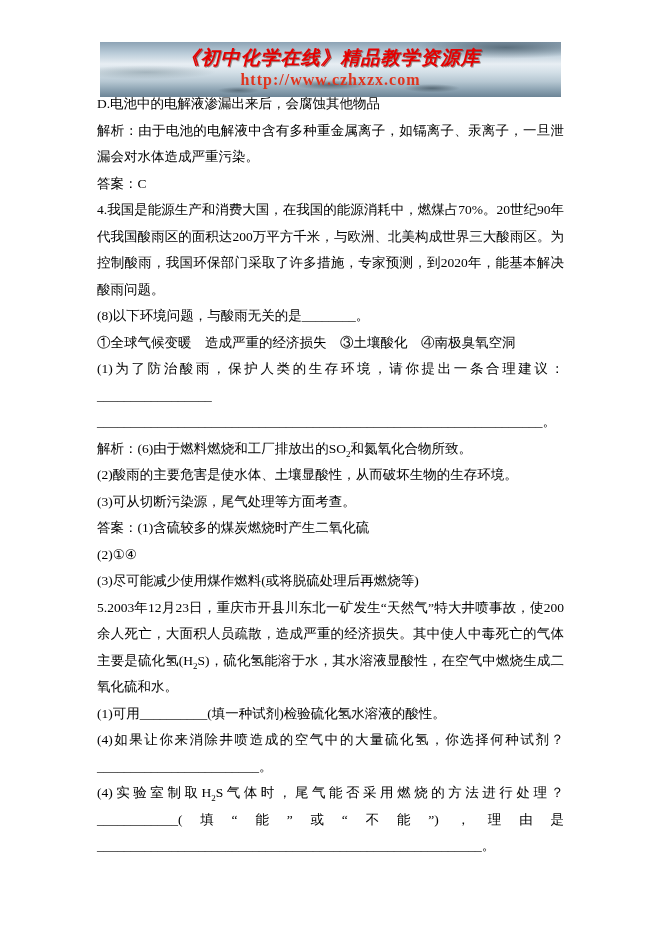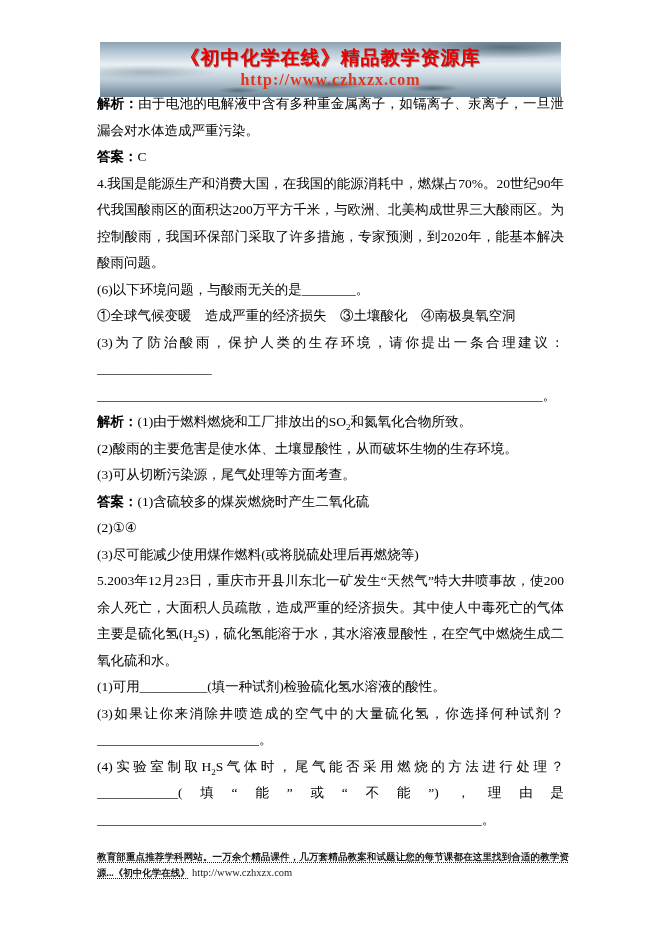--- a/index.html
+++ b/index.html
@@ -17,32 +17,33 @@
       radial-gradient(ellipse 55px 7px at 50% 78%, rgba(30,45,55,.55), transparent 70%),
       radial-gradient(ellipse 40px 6px at 72% 84%, rgba(30,45,55,.5), transparent 70%),
       radial-gradient(ellipse 30px 5px at 30% 88%, rgba(40,55,65,.45), transparent 70%),
       linear-gradient(180deg,#8da3b5 0%,#b9cbd8 20%,#e8eef3 40%,#d3dfe7 55%,#b6c7d2 72%,#8fa5b4 86%,#6c8496 100%);
   }
   .banner-title {
     position:absolute; left:0; right:0; top:3px; text-align:center;
     font-size:19px; font-weight:bold; letter-spacing:1px;
     text-shadow:1px 1px 0 rgba(60,20,10,.45);
     white-space:nowrap;
+    font-style:italic;
   }
   .banner-url {
     position:absolute; left:0; right:0; top:29px; text-align:center;
     font-size:16px; font-weight:bold; letter-spacing:1px; white-space:nowrap;
   }
   
   .content {
     position:absolute; left:97px; top:91px; width:467px;
     font-size:13.5px; line-height:26.5px; text-align:justify;
   }
   .para { margin:0; padding:0; }
-  .bold { font-weight:bold; }
+  .bold { font-weight:normal; }
   sub { font-size:9px; line-height:0; }
   .blank { letter-spacing:0; }
   
   .footer {
     position:absolute; left:97px; top:849px; width:472px;
     font-size:9.5px; line-height:16px; color:#1a1a1a; text-align:justify;
   }
   .footer-note {
     font-weight:bold;
     text-decoration:underline dotted 1px; text-underline-offset:2px;
@@ -53,36 +54,33 @@
 <body>
 
 <div class="page">
 
   <div class="banner">
     <div class="banner-title" style="color: rgb(230, 0, 0);">《初中化学在线》精品教学资源库</div>
     <div class="banner-url" style="color: rgb(223, 52, 30);">http://www.czhxzx.com</div>
   </div>
 
   <div class="content">
+      <p class="para"><span>D.电池中的电解液渗漏出来后，会腐蚀其他物品</span></p>
       <p class="para"><span class="bold">解析：</span><span>由于电池的电解液中含有多种重金属离子，如镉离子、汞离子，一旦泄漏会对水体造成严重污染。</span></p>
       <p class="para"><span class="bold">答案：</span><span>C</span></p>
       <p class="para"><span>4.我国是能源生产和消费大国，在我国的能源消耗中，燃煤占70%。20世纪90年代我国酸雨区的面积达200万平方千米，与欧洲、北美构成世界三大酸雨区。为控制酸雨，我国环保部门采取了许多措施，专家预测，到2020年，能基本解决酸雨问题。</span></p>
-      <p class="para"><span>(6)以下环境问题，与酸雨无关的是</span><span class="blank">________</span><span>。</span></p>
+      <p class="para"><span>(8)以下环境问题，与酸雨无关的是</span><span class="blank">________</span><span>。</span></p>
       <p class="para"><span>①全球气候变暖　造成严重的经济损失　③土壤酸化　④南极臭氧空洞</span></p>
-      <p class="para"><span>(3)为了防治酸雨，保护人类的生存环境，请你提出一条合理建议：</span><span class="blank">_________________</span><br><span class="blank">__________________________________________________________________</span><span>。</span></p>
-      <p class="para"><span class="bold">解析：</span><span>(1)由于燃料燃烧和工厂排放出的SO</span><sub>2</sub><span>和氮氧化合物所致。</span></p>
+      <p class="para"><span>(1)为了防治酸雨，保护人类的生存环境，请你提出一条合理建议：</span><span class="blank">_________________</span><br><span class="blank">__________________________________________________________________</span><span>。</span></p>
+      <p class="para"><span class="bold">解析：</span><span>(6)由于燃料燃烧和工厂排放出的SO</span><sub>2</sub><span>和氮氧化合物所致。</span></p>
       <p class="para"><span>(2)酸雨的主要危害是使水体、土壤显酸性，从而破坏生物的生存环境。</span></p>
       <p class="para"><span>(3)可从切断污染源，尾气处理等方面考查。</span></p>
       <p class="para"><span class="bold">答案：</span><span>(1)含硫较多的煤炭燃烧时产生二氧化硫</span></p>
       <p class="para"><span>(2)①④</span></p>
       <p class="para"><span>(3)尽可能减少使用煤作燃料(或将脱硫处理后再燃烧等)</span></p>
       <p class="para"><span>5.2003年12月23日，重庆市开县川东北一矿发生“天然气”特大井喷事故，使200余人死亡，大面积人员疏散，造成严重的经济损失。其中使人中毒死亡的气体主要是硫化氢(H</span><sub>2</sub><span>S)，硫化氢能溶于水，其水溶液显酸性，在空气中燃烧生成二氧化硫和水。</span></p>
       <p class="para"><span>(1)可用</span><span class="blank">__________</span><span>(填一种试剂)检验硫化氢水溶液的酸性。</span></p>
-      <p class="para"><span>(3)如果让你来消除井喷造成的空气中的大量硫化氢，你选择何种试剂？</span><span class="blank">________________________</span><span>。</span></p>
+      <p class="para"><span>(4)如果让你来消除井喷造成的空气中的大量硫化氢，你选择何种试剂？</span><span class="blank">________________________</span><span>。</span></p>
       <p class="para"><span>(4)实验室制取H</span><sub>2</sub><span>S气体时，尾气能否采用燃烧的方法进行处理？</span><span class="blank">____________</span><span>(填“能”或“不能”)，理由是</span><span class="blank">_________________________________________________________</span><span>。</span></p>
     </div>
 
-  <div class="footer">
-    <span class="footer-note">教育部重点推荐学科网站。一万余个精品课件，几万套精品教案和试题让您的每节课都在这里找到合适的教学资源...《初中化学在线》</span>
-    <span class="footer-url">http://www.czhxzx.com</span>
-  </div>
 
 </div>
 
 </body></html>

